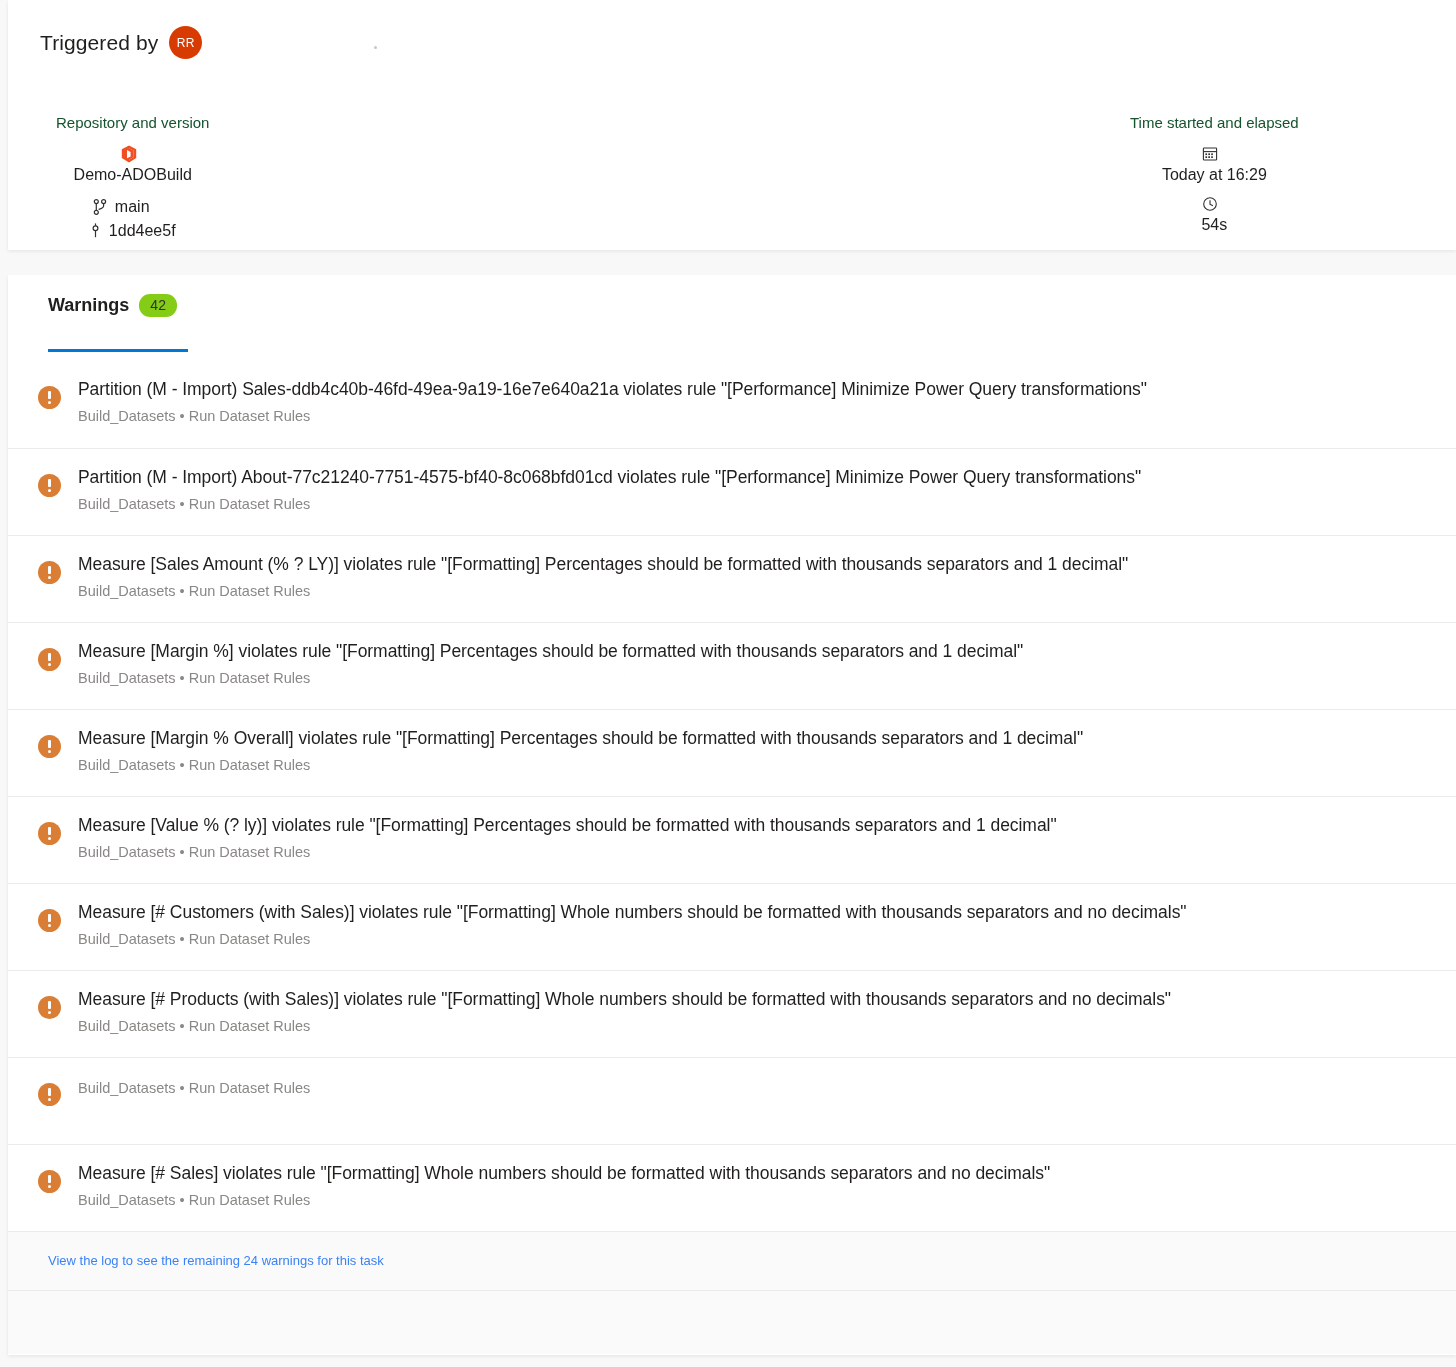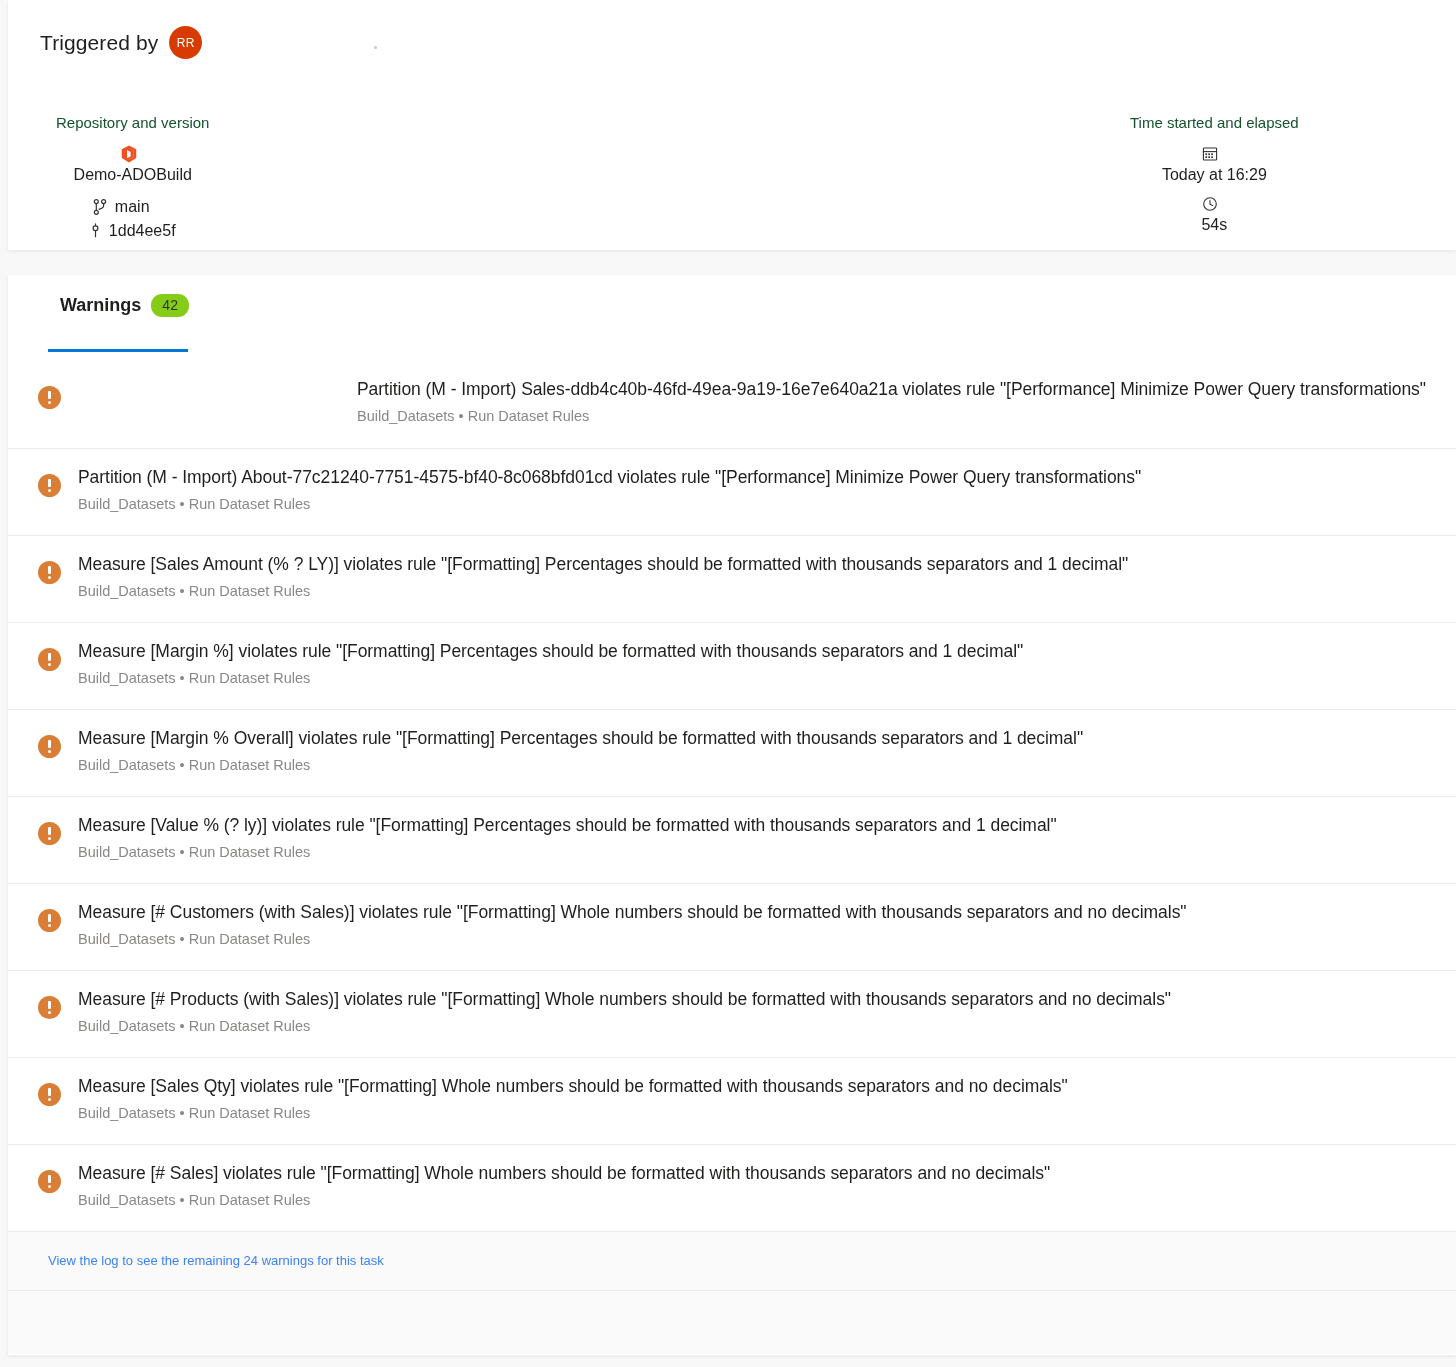--- a/index.html
+++ b/index.html
@@ -139,21 +139,20 @@
     align-items: center;
     gap: 10px;
     padding-bottom: 16px;
     cursor: pointer;
   }
   .tab-label {
     font-size: 18px;
     font-weight: 600;
     color: #201f1e;
     line-height: 24px;
-    margin-left: 12px;
   }
   .tab-count {
     background: #84cc16;
     border-radius: 11px;
     font-size: 14px;
     color: #323130;
     padding: 2px 11px;
     line-height: 19px;
   }
   .tab-underline {
@@ -175,21 +174,21 @@
   .warning-row {
     position: relative;
     display: flex;
     align-items: flex-start;
     border-top: 1px solid #edebe9;
     padding: 16px 30px 15px 30px;
     box-sizing: border-box;
     min-height: 87px;
     cursor: pointer;
   }
-  .warning-row:first-child { border-top: none; justify-content: space-between; }
+  .warning-row:first-child { border-top: none; }
 
   .warn-icon {
     flex: none;
     width: 23px;
     height: 23px;
     border-radius: 50%;
     background: #d97e34;
     position: relative;
     margin-top: 9px;
     margin-right: 17px;
@@ -423,21 +422,20 @@
         <span class="warn-icon"></span>
         <span class="warn-text">
           <div class="warn-title">Measure [# Products (with Sales)] violates rule "[Formatting] Whole numbers should be formatted with thousands separators and no decimals"</div>
           <div class="warn-sub">Build_Datasets • Run Dataset Rules</div>
         </span>
       </div>
 
       <div class="warning-row">
         <span class="warn-icon"></span>
         <span class="warn-text">
-          <div class="warn-title">Measure [Sales Qty] violates rule "[Formatting] Whole numbers should be formatted with thousands separators and no decimals"</div>
           <div class="warn-sub">Build_Datasets • Run Dataset Rules</div>
         </span>
       </div>
 
       <div class="warning-row">
         <span class="warn-icon"></span>
         <span class="warn-text">
           <div class="warn-title">Measure [# Sales] violates rule "[Formatting] Whole numbers should be formatted with thousands separators and no decimals"</div>
           <div class="warn-sub">Build_Datasets • Run Dataset Rules</div>
         </span>

